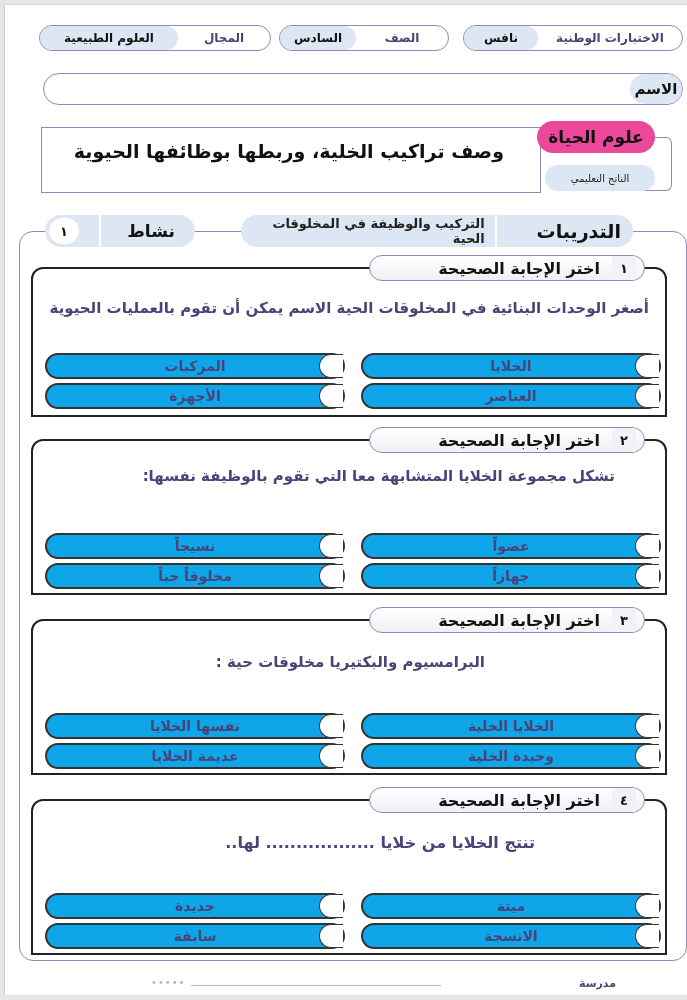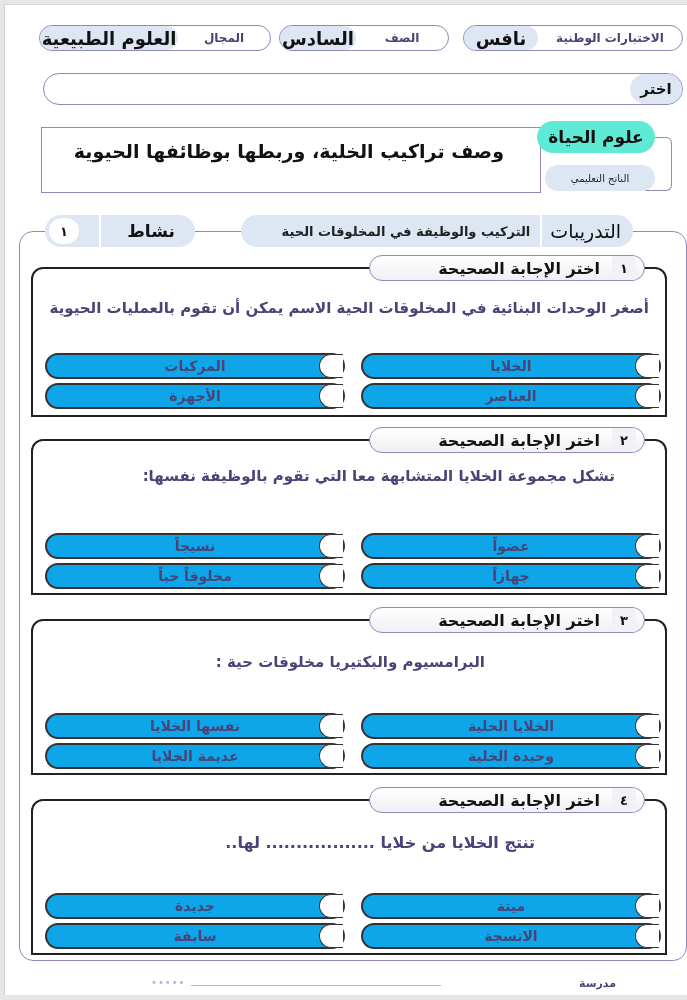--- a/index.html
+++ b/index.html
@@ -9,41 +9,41 @@
   }
   .page {
     position:absolute; left:4px; top:4px; width:683px; height:990px; background:#ffffff;
     border-left:1px solid #cfcfcf; border-top:1px solid #d8d8d8;
   }
   .pill {
     position:absolute; height:26px; border:1px solid #8f88b8; border-radius:14px; background:#fff;
     display:flex; align-items:center; box-sizing:border-box; overflow:hidden;
   }
   .pill .lbl { flex:1; text-align:center; font-size:12px; color:#4a4378; font-weight:bold; }
-  .pill .val { height:100%; background:#dde6f3; border-radius:13px; display:flex; align-items:center; justify-content:center; font-size:18px; font-weight:bold; color:#111; }
+  .pill .val { height:100%; background:#dde6f3; border-radius:13px; display:flex; align-items:center; justify-content:center; font-size:12px; font-weight:bold; color:#111; }
   .name-field {
     position:absolute; left:38px; top:68px; width:640px; height:32px; border:1px solid #8f88b8; border-radius:16px; box-sizing:border-box;
   }
   .name-field .tag { position:absolute; right:0; top:0; height:30px; width:52px; background:#dde6f3; border-radius:15px; display:flex; align-items:center; justify-content:center; font-weight:bold; font-size:15px; color:#111; }
   .outcome-box {
     position:absolute; left:36px; top:122px; width:500px; height:66px; border:1px solid #8f88b8; border-radius:0; box-sizing:border-box;
   }
   .outcome-title { position:absolute; right:36px; top:12px; font-size:19px; font-weight:bold; color:#111; }
   .bracket { position:absolute; left:640px; top:132px; width:26px; height:52px; border:1px solid #8f88b8; border-left:none; border-radius:0 6px 6px 0; }
-  .bio-pill { position:absolute; left:532px; top:116px; width:118px; height:32px; background:#5eead4; border-radius:16px; display:flex; align-items:center; justify-content:center; font-size:17px; font-weight:bold; color:#111; }
+  .bio-pill { position:absolute; left:532px; top:116px; width:118px; height:32px; background:#ec4899; border-radius:16px; display:flex; align-items:center; justify-content:center; font-size:17px; font-weight:bold; color:#111; }
   .outcome-pill { position:absolute; left:540px; top:160px; width:110px; height:26px; background:#dde6f3; border-radius:13px; display:flex; align-items:center; justify-content:center; font-size:10px; color:#222; }
   .main-frame {
     position:absolute; left:14px; top:226px; width:668px; height:730px; border:1px solid #8f88b8; border-radius:14px; box-sizing:border-box;
   }
   .activity-pill { position:absolute; left:40px; top:210px; width:150px; height:32px; background:#dde6f3; border-radius:16px; display:flex; align-items:center; }
   .activity-num { width:30px; height:26px; margin-left:4px; margin-right:auto; background:#fff; border-radius:13px; display:flex; align-items:center; justify-content:center; font-weight:bold; font-size:13px; color:#111; }
   .activity-sep { width:2px; height:32px; background:#fff; margin:0 6px; }
   .activity-lbl { width:88px; text-align:center; font-size:17px; font-weight:bold; color:#111; }
   .drills-pill { position:absolute; left:236px; top:210px; width:392px; height:32px; background:#dde6f3; border-radius:16px; display:flex; align-items:center; }
-  .drills-lbl { font-size:19px; font-weight:normal; color:#111; padding:0 12px 0 8px; }
+  .drills-lbl { font-size:19px; font-weight:bold; color:#111; padding:0 12px 0 8px;margin-left:32px; }
   .drills-sep { width:2px; height:32px; background:#fff; }
   .drills-topic { font-size:13px; font-weight:bold; color:#222; padding:0 10px; }
   .q-box {
     position:absolute; left:26px; width:636px; border:2px solid #222; border-radius:12px 12px 0 0; box-sizing:border-box; background:#fff;
   }
   .q-head {
     position:absolute; right:20px; top:-14px; height:26px; width:276px; background:#fff; border:1px solid #8f88b8; border-radius:13px;
     display:flex; align-items:center; box-sizing:border-box; overflow:hidden;
     background:linear-gradient(to bottom,#ffffff 0%,#f0f0f4 100%);
   }
@@ -71,21 +71,21 @@
   <div class="pill" style="left:274px; top:20px; width:170px;">
     <span class="lbl">الصف</span>
     <span class="val" style="width:76px; order:2;">السادس</span>
   </div>
   <div class="pill" style="left:34px; top:20px; width:232px;">
     <span class="lbl">المجال</span>
     <span class="val" style="width:138px; order:2;">العلوم الطبيعية</span>
   </div>
 
   <div class="name-field">
-    <span class="tag">اختر</span>
+    <span class="tag">الاسم</span>
   </div>
 
   <div class="bracket"></div>
   <div class="outcome-box">
     <span class="outcome-title">وصف تراكيب الخلية، وربطها بوظائفها الحيوية</span>
   </div>
   <div class="bio-pill">علوم الحياة</div>
   <div class="outcome-pill">الناتج التعليمي</div>
 
   <div class="main-frame"></div>

